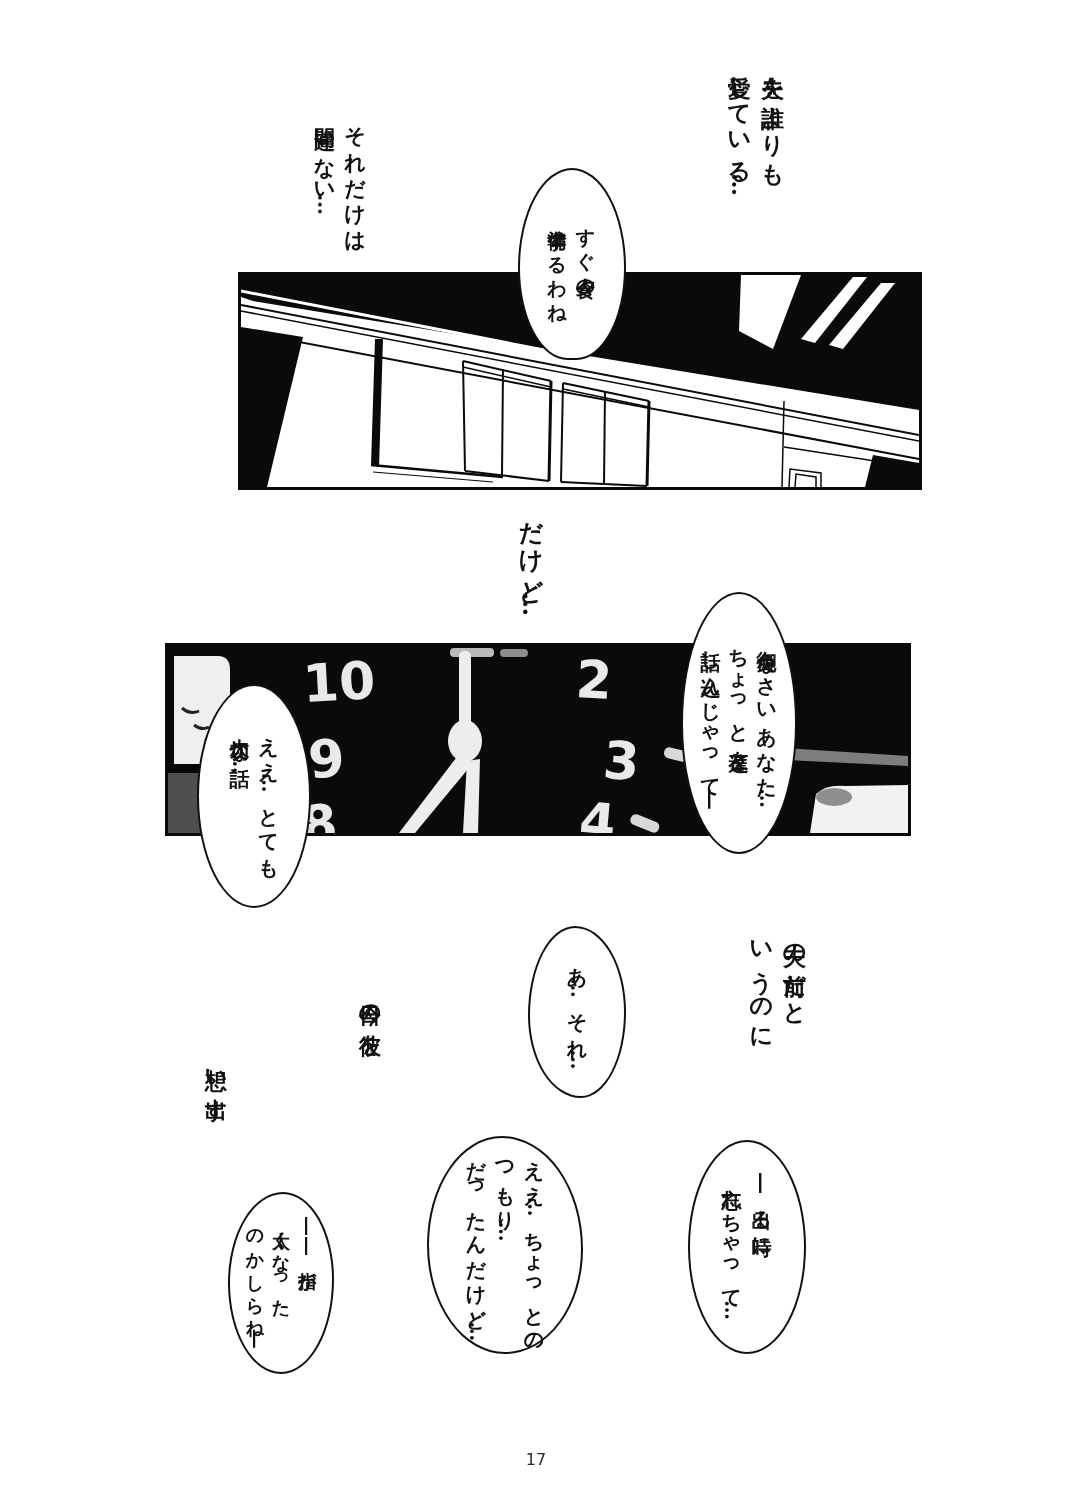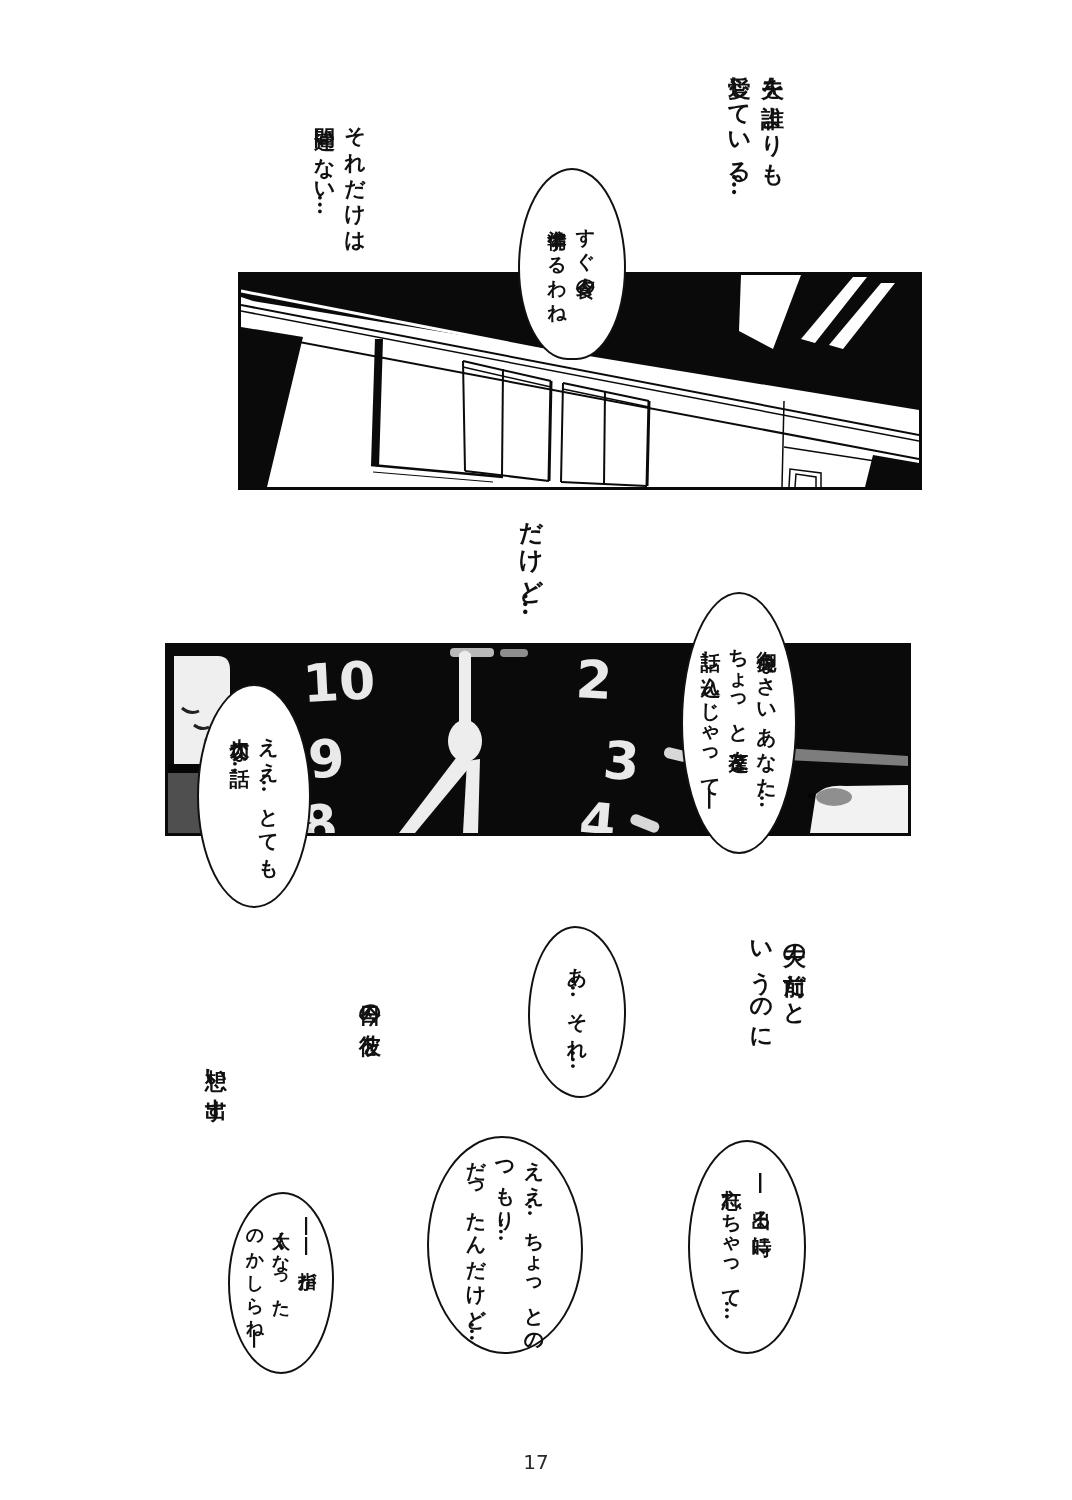--- a/index.html
+++ b/index.html
@@ -25,21 +25,21 @@
   }
   .panel svg{display:block;}
   .bubble{
     position:absolute;background:#ffffff;border:2px solid #111111;
     display:flex;align-items:center;justify-content:center;
     z-index:3;box-sizing:border-box;
   }
   .pageno{
     position:absolute;left:0;right:0;top:1450px;text-align:center;
     font-family:"DejaVu Sans","Liberation Sans",sans-serif;
-    font-size:20px;color:#2a2a2a;z-index:2;
+    font-size:16px;color:#2a2a2a;z-index:2;
   }
 </style>
 </head>
 <body>
 
 <div class="page">
 
   <div class="narr vtext" style="top:58px;right:282px;font-size:23px;">
     <span>夫を誰よりも</span>
     <span>愛している…</span>

